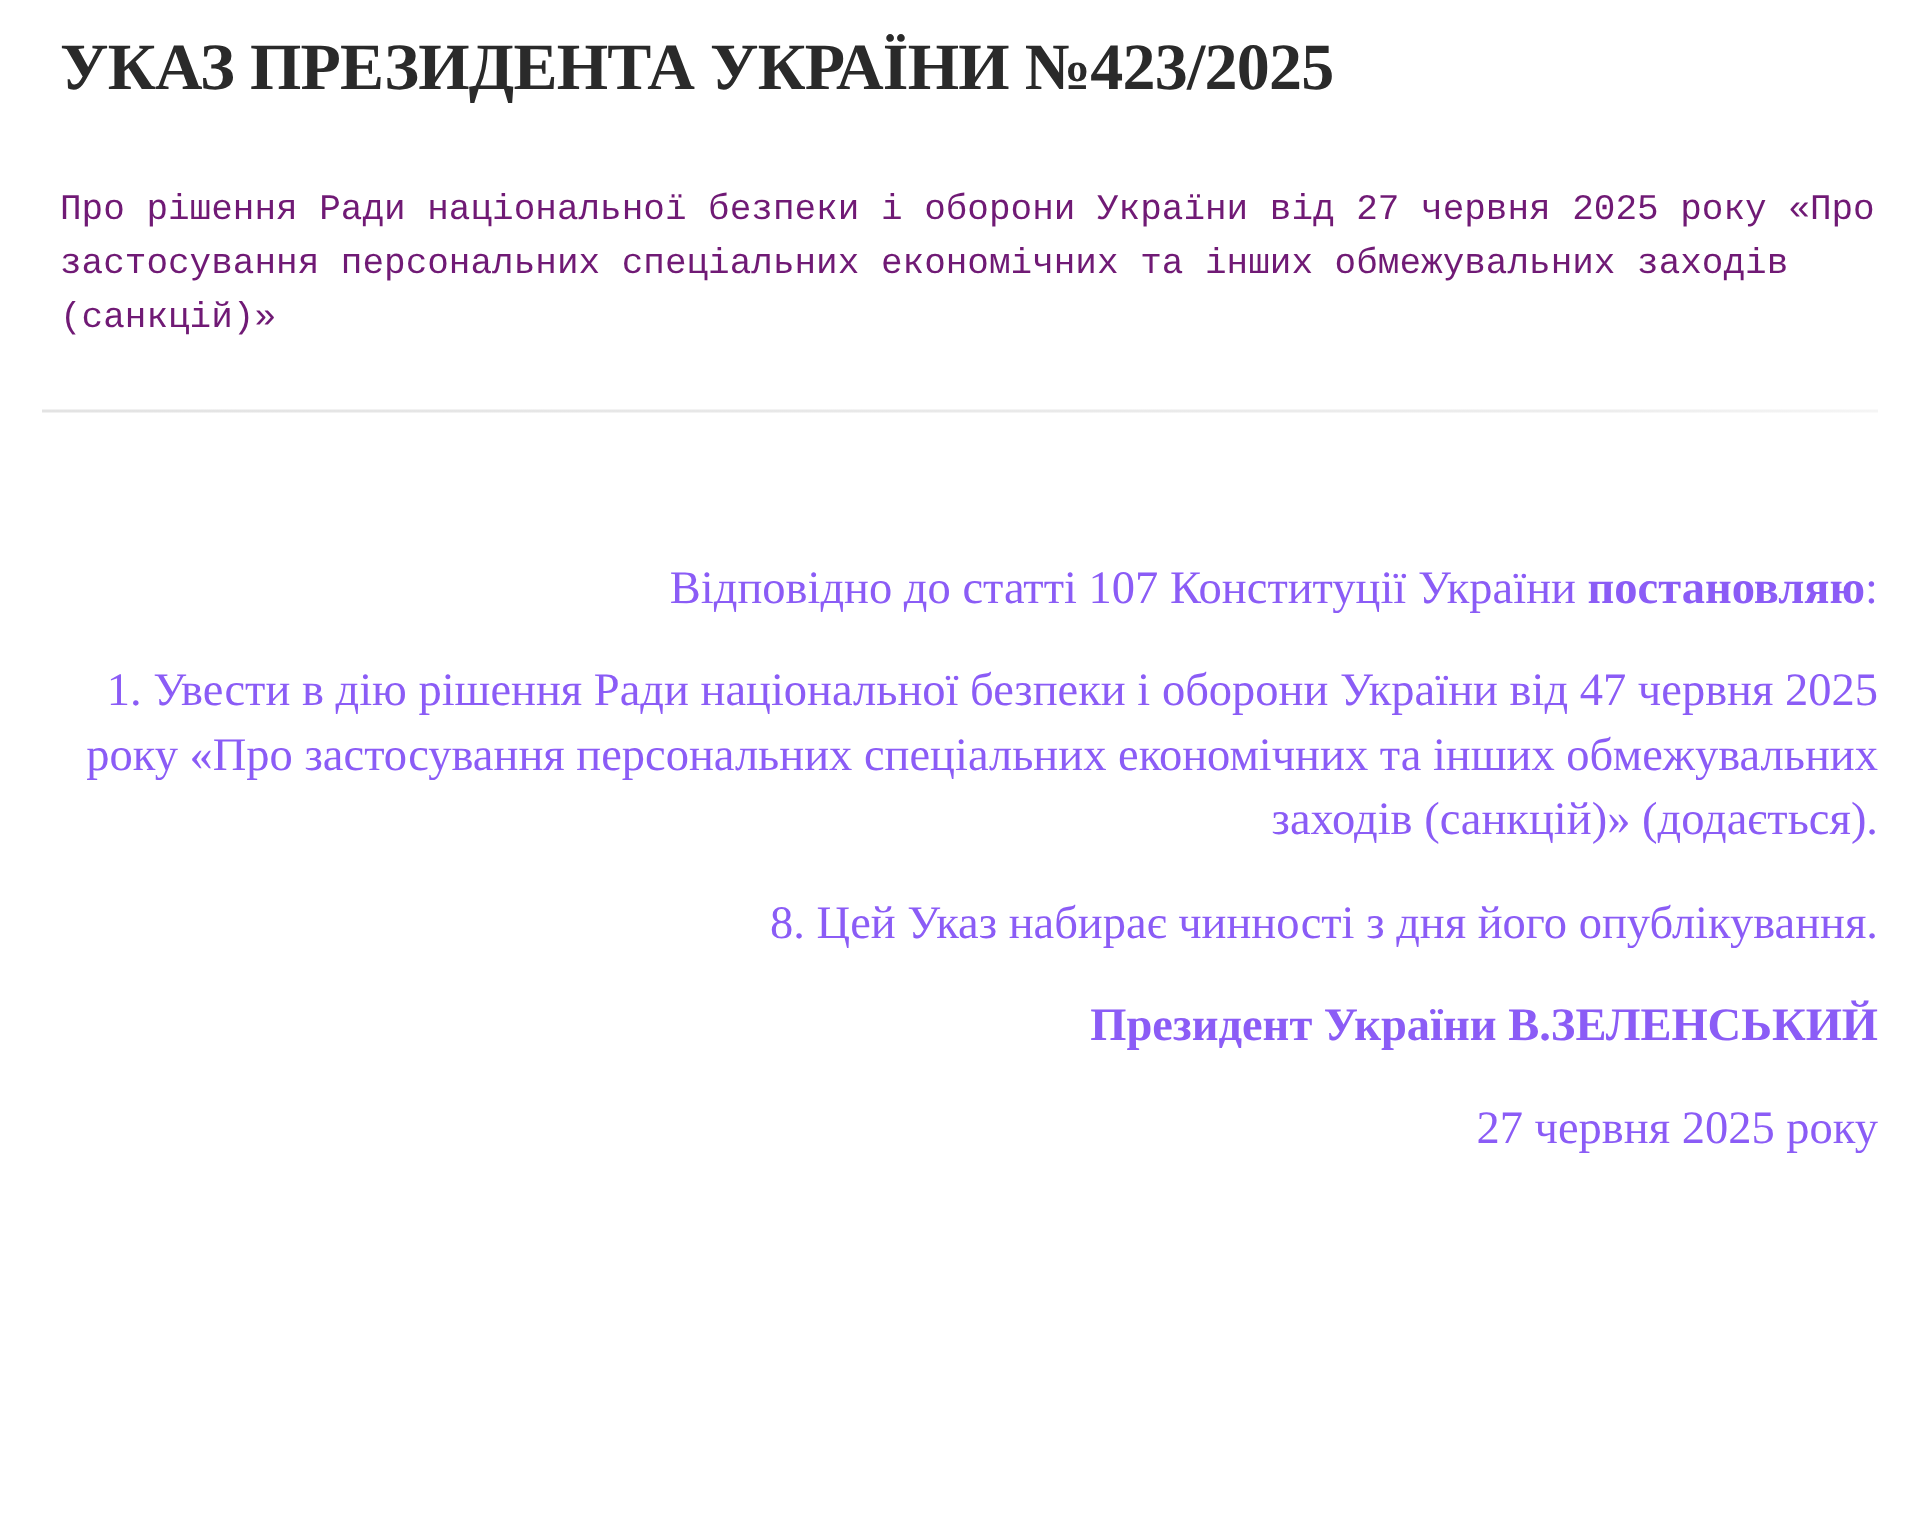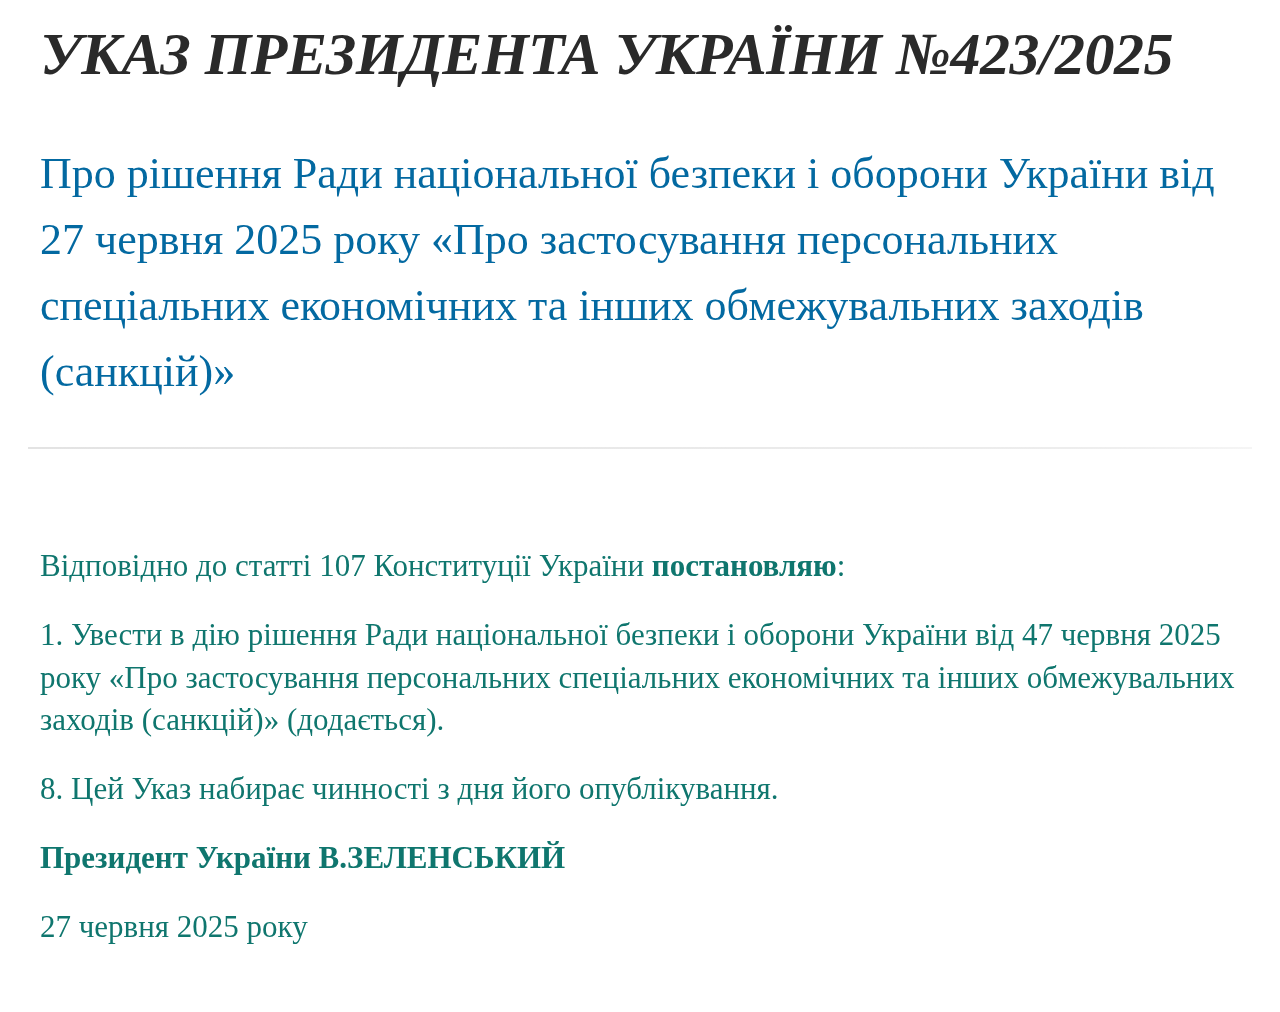--- a/index.html
+++ b/index.html
@@ -12,54 +12,55 @@
     font-family: "Liberation Serif", "DejaVu Serif", serif;
     color: #222222;
   }
 
   .document {
     padding: 20px 28px 0 40px;
     width: 1280px;
   }
 
   .doc-title {
-    font-size: 60px;
+    font-size: 44px;
     font-weight: 700;
     line-height: 1.15;
     letter-spacing: -0.5px;
     white-space: nowrap;
     color: #2a2a2a;
     margin-bottom: 52px;
-    font-style: italic;
   }
 
   .doc-subtitle {
-    font-size: 44px;
+    font-size: 24px;
     font-weight: 400;
     line-height: 1.5;
     max-width: 1215px;
-    color: #0369a1;
+    color: #701a75;
     margin-bottom: 42px;
+    font-family: Liberation Mono, monospace;
   }
 
   .doc-divider {
     border: none;
     height: 2px;
     width: 1224px;
     margin-left: -12px;
     background: linear-gradient(to right, #e3e3e3, #ededed 85%, #f5f5f5);
     margin-bottom: 96px;
   }
 
   .doc-body p {
     font-size: 31px;
     line-height: 1.38;
     max-width: 1215px;
     margin-bottom: 26px;
-    color: #0f766e;
+    color: #8b5cf6;
+    text-align: right;
   }
 
   .bold { font-weight: 700; }
 
   .doc-signature {
     font-weight: 700;
     font-family: Liberation Serif, serif;
   }
 
   .doc-date {

